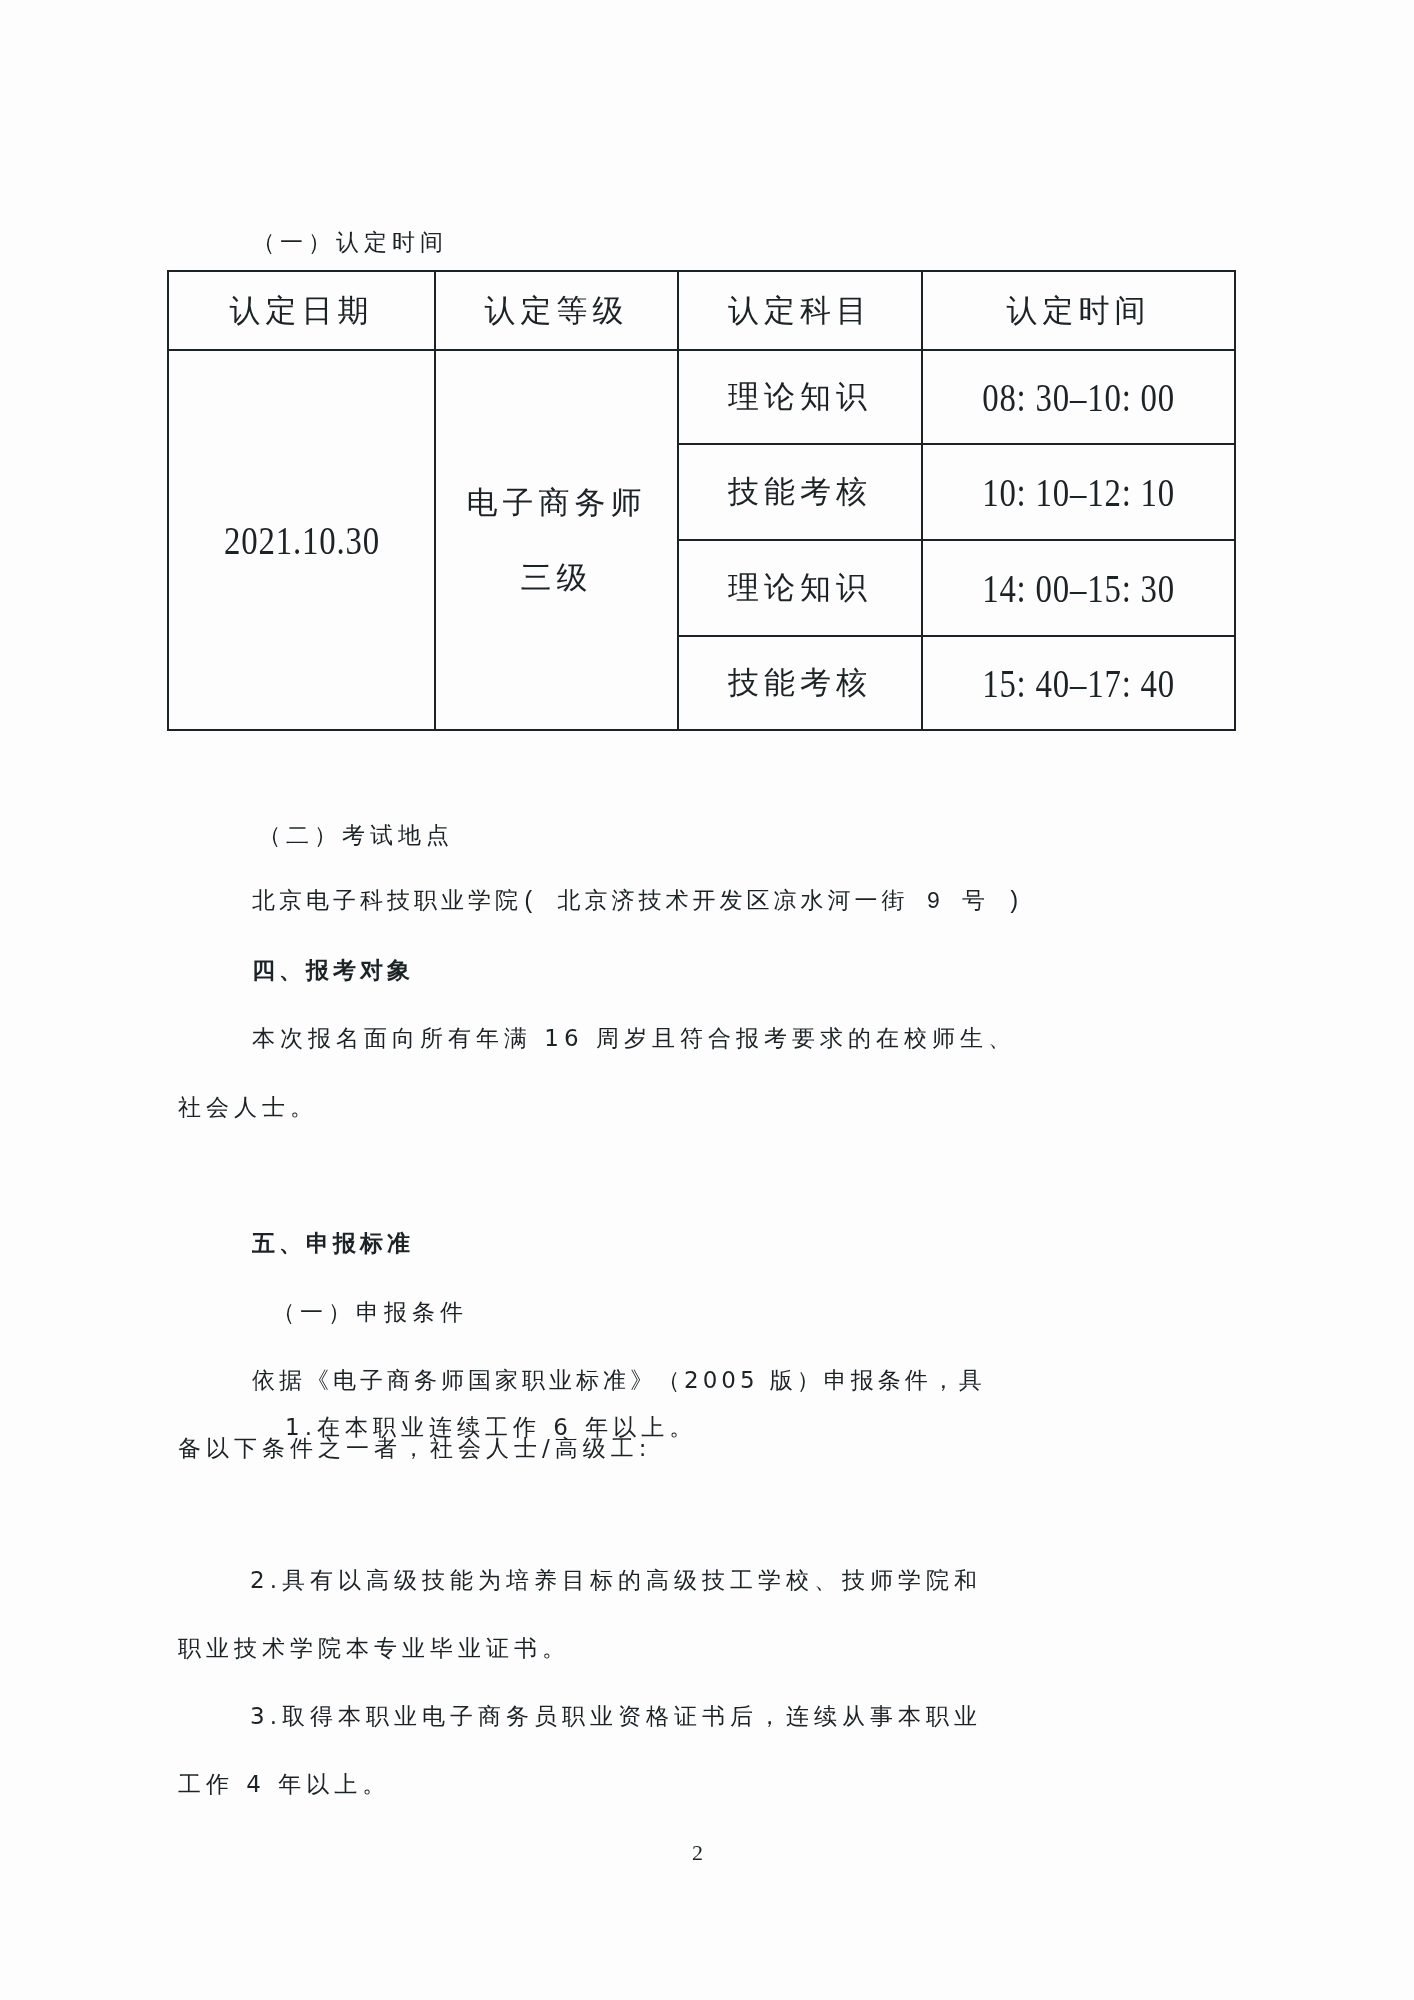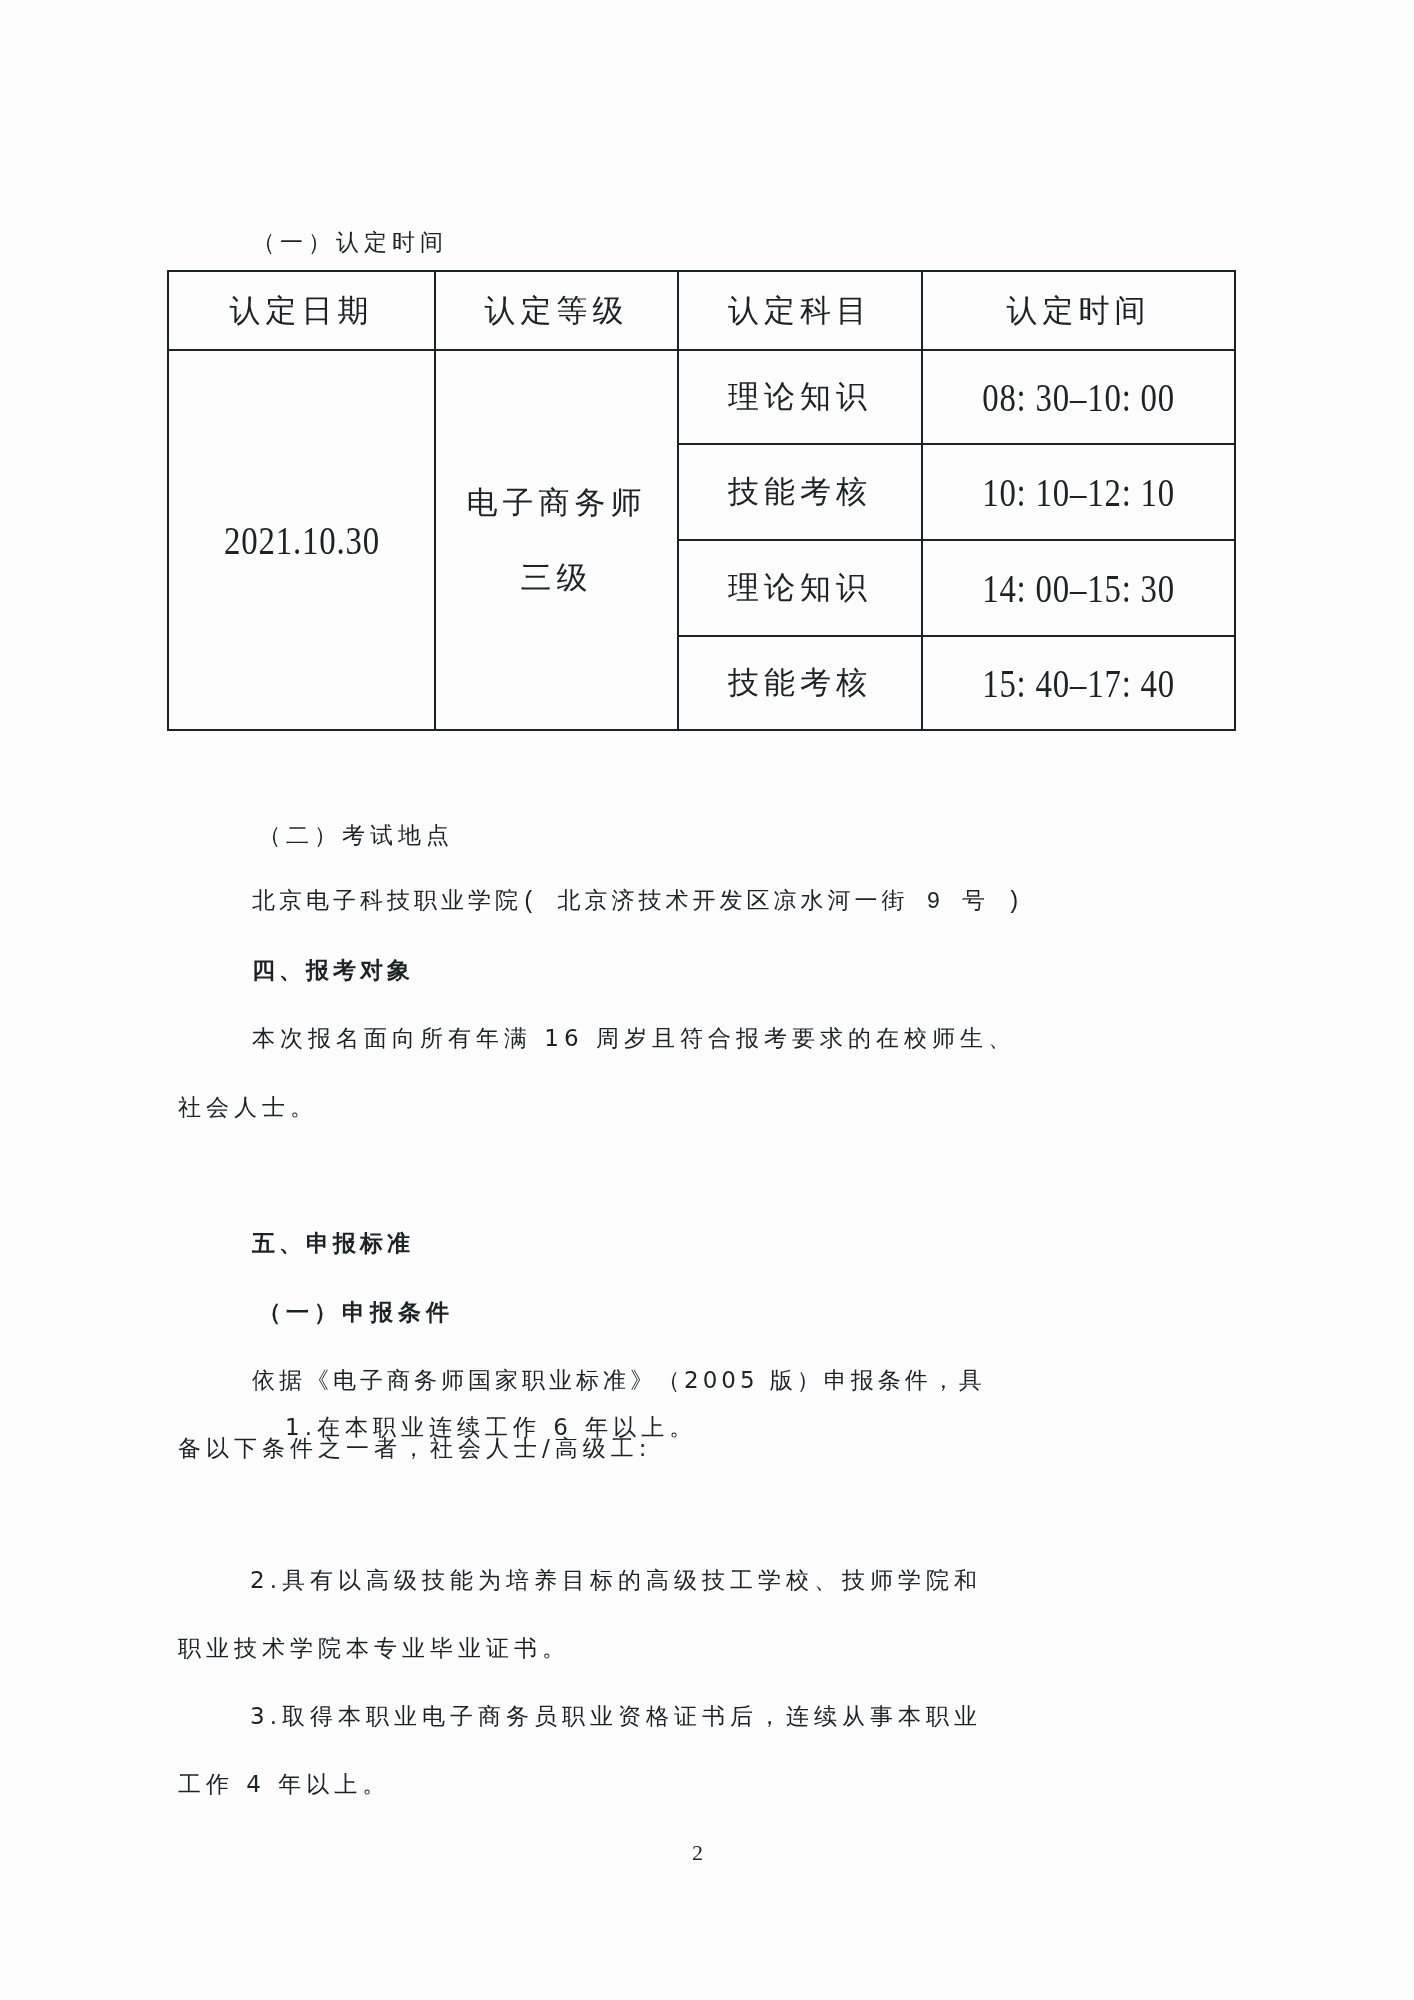--- a/index.html
+++ b/index.html
@@ -86,21 +86,21 @@
   </table>
 
 <div class="line" style="left:258px; top:815px;">（二）考试地点</div>
 <div class="line" style="left:252px; top:882px; letter-spacing:4px;font-family:Liberation Mono, monospace;">北京电子科技职业学院( 北京济技术开发区凉水河一街 9 号 )</div>
 
 <div class="line bold" style="left:252px; top:950px;">四、报考对象</div>
 <div class="line" style="left:252px; top:1018px;">本次报名面向所有年满 16 周岁且符合报考要求的在校师生、</div>
 <div class="line" style="left:178px; top:1087px;">社会人士。</div>
 
 <div class="line bold" style="left:252px; top:1223px;">五、申报标准</div>
-<div class="line" style="left:258px; top:1292px;font-weight:bold;">（一）申报条件</div>
+<div class="line" style="left:272px; top:1292px;">（一）申报条件</div>
 <div class="line" style="left:252px; top:1360px; letter-spacing:4px;">依据《电子商务师国家职业标准》（2005 版）申报条件，具</div>
 <div class="line" style="left:178px; top:1428px;">备以下条件之一者，社会人士/高级工:</div>
 <div class="line" style="left:250px; top:1407px;margin-left:35px;">1.在本职业连续工作 6 年以上。</div>
 <div class="line" style="left:250px; top:1560px;">2.具有以高级技能为培养目标的高级技工学校、技师学院和</div>
 <div class="line" style="left:178px; top:1628px;">职业技术学院本专业毕业证书。</div>
 <div class="line" style="left:250px; top:1696px;">3.取得本职业电子商务员职业资格证书后，连续从事本职业</div>
 <div class="line" style="left:178px; top:1764px;">工作 4 年以上。</div>
 
 <div class="pageno">2</div>
 

